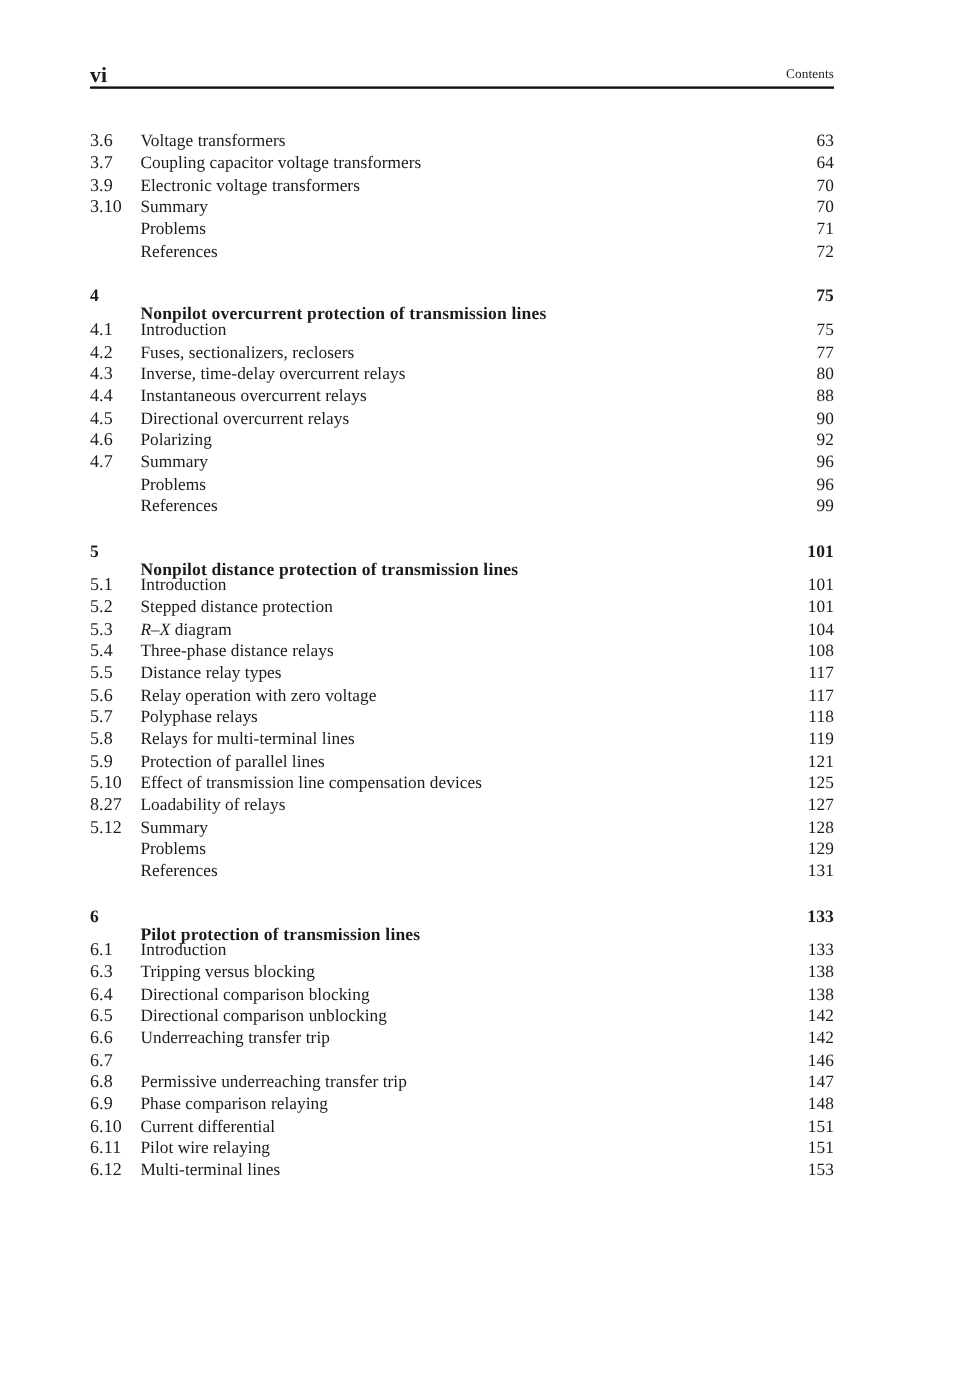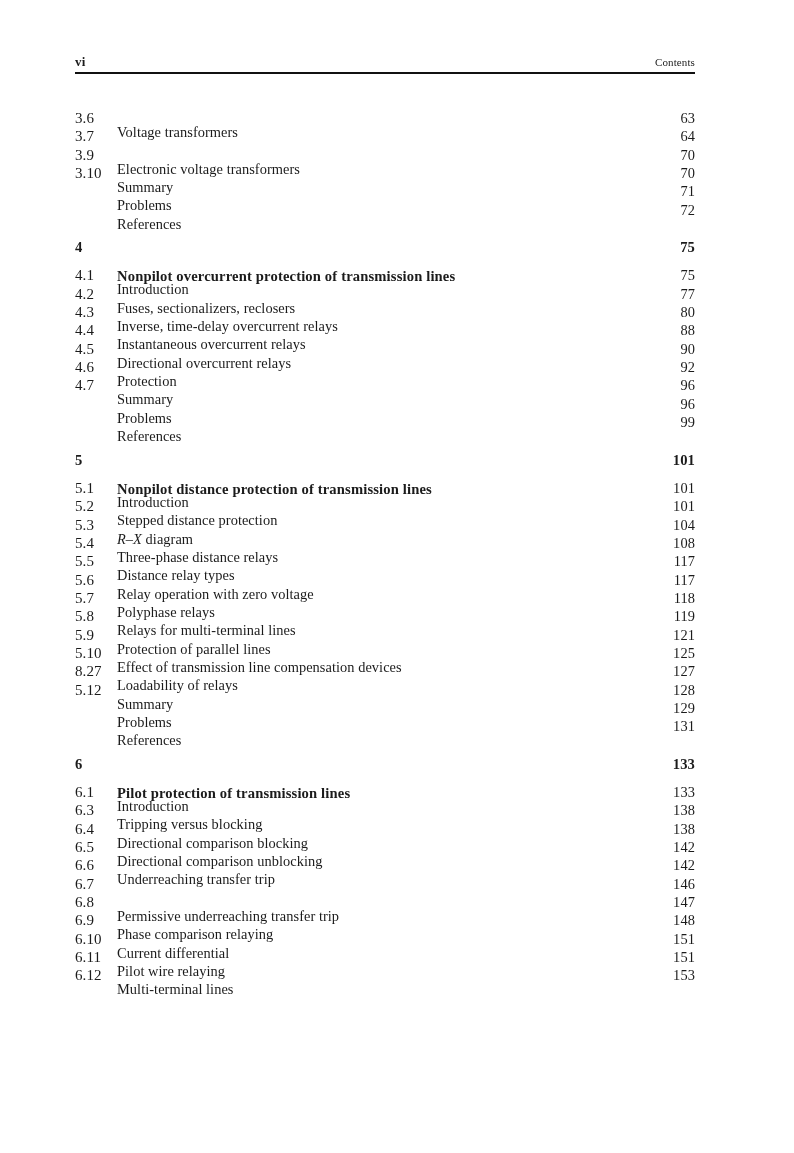--- a/index.html
+++ b/index.html
@@ -30,21 +30,21 @@
     position: absolute;
     left: 75px;
     top: 54px;
     width: 620px;
     height: 22px;
   }
   .folio {
     position: absolute;
     left: 0;
     top: 0;
-    font-size: 13px;
+    font-size: 18px;
     font-weight: bold;
     letter-spacing: 0.2px;
     line-height: 16px;
   }
   .head-title {
     position: absolute;
     right: 0;
     top: 0;
     font-size: 11px;
     line-height: 16px;
@@ -77,21 +77,21 @@
     position: absolute;
     left: 0;
     top: 0;
     width: 38px;
     font-size: 15px;
     letter-spacing: 0.1px;
   }
   .entry .title {
     position: absolute;
     left: 42px;
-    top: 14px;
+    top: 0;
     font-size: 14.4px;
     letter-spacing: 0.05px;
     text-align: right;
   }
   .entry .page-no {
     position: absolute;
     right: 0;
     top: 0;
     font-size: 14.4px;
     text-align: center;
@@ -132,20 +132,21 @@
   </div>
 
   <div class="toc" id="toc-root">
       <div class="entry">
         <span class="num">3.6</span>
         <span class="title">Voltage transformers</span>
         <span class="page-no">63</span>
       </div>
       <div class="entry">
         <span class="num">3.7</span>
+        <span class="title">Coupling capacitor voltage transformers</span>
         <span class="page-no">64</span>
       </div>
       <div class="entry">
         <span class="num">3.9</span>
         <span class="title">Electronic voltage transformers</span>
         <span class="page-no">70</span>
       </div>
       <div class="entry">
         <span class="num">3.10</span>
         <span class="title">Summary</span>
@@ -188,21 +189,21 @@
         <span class="title">Instantaneous overcurrent relays</span>
         <span class="page-no">88</span>
       </div>
       <div class="entry">
         <span class="num">4.5</span>
         <span class="title">Directional overcurrent relays</span>
         <span class="page-no">90</span>
       </div>
       <div class="entry">
         <span class="num">4.6</span>
-        <span class="title">Protection</span>
+        <span class="title">Polarizing</span>
         <span class="page-no">92</span>
       </div>
       <div class="entry">
         <span class="num">4.7</span>
         <span class="title">Summary</span>
         <span class="page-no">96</span>
       </div>
       <div class="entry">
         <span class="num"></span>
         <span class="title">Problems</span>

